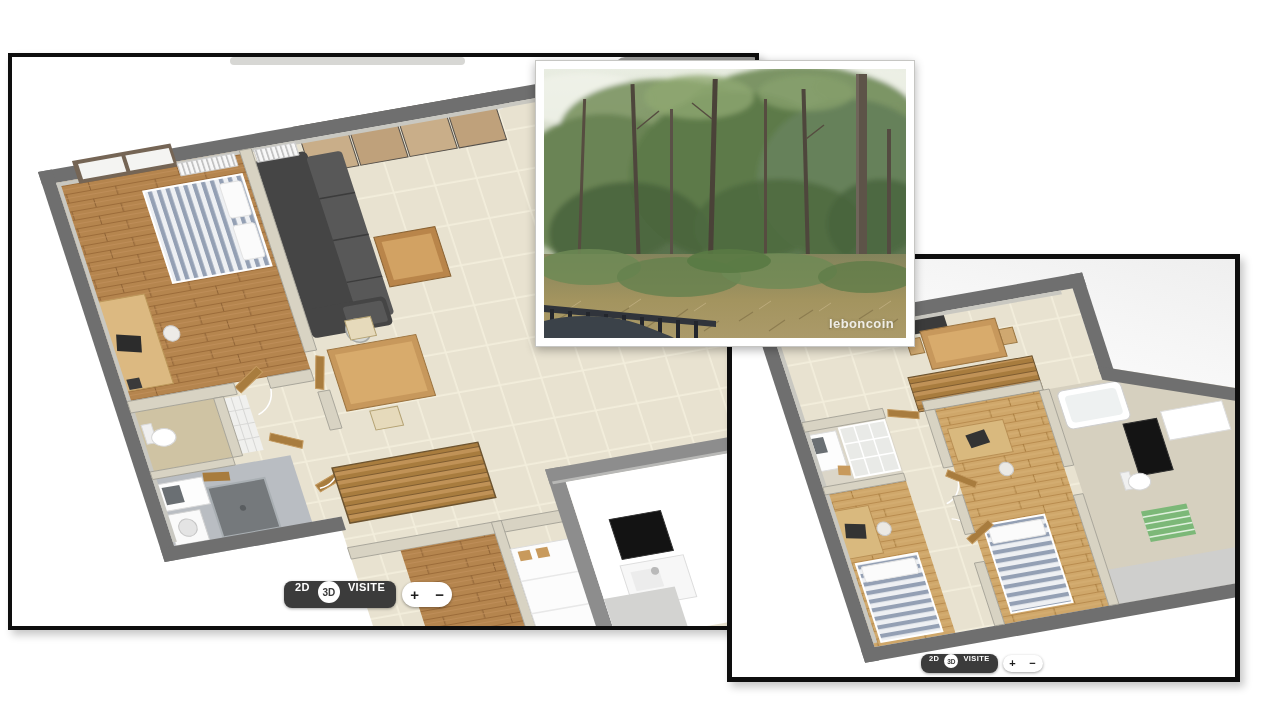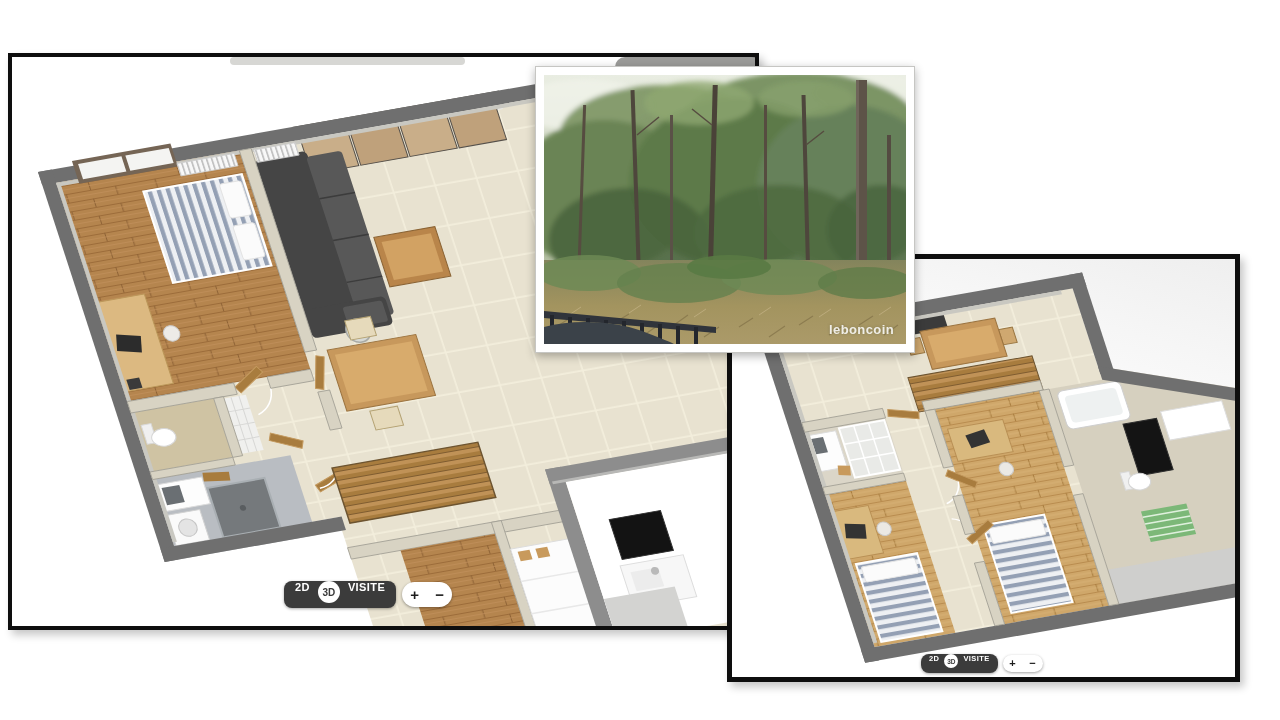--- a/index.html
+++ b/index.html
@@ -2,21 +2,21 @@
 <html><head>
 <meta charset="utf-8">
 <style>
   html,body{margin:0;padding:0;background:#ffffff;}
   .stage{position:relative;width:1280px;height:720px;background:#fff;overflow:hidden;
          font-family:"Liberation Sans",sans-serif;}
   .card{position:absolute;background:#fff;box-sizing:border-box;overflow:hidden;}
   .plan-card{border:4px solid #0e0e0e;box-shadow:4px 5px 8px rgba(0,0,0,.22);}
   #left-card{left:8px;top:53px;width:751px;height:577px;z-index:1;}
   #right-card{left:727px;top:254px;width:513px;height:428px;z-index:2;border-width:5px;}
-  #photo-card{left:535px;top:66px;width:380px;height:287px;z-index:3;
+  #photo-card{left:535px;top:60px;width:380px;height:287px;z-index:3;
               border:1px solid #c6c6c3;padding:8px;box-shadow:0 3px 9px rgba(0,0,0,.30);}
   .photo-inner{position:relative;width:362px;height:269px;overflow:hidden;background:#b9c2a8;}
   .watermark{position:absolute;right:12px;bottom:7px;color:rgba(255,255,255,.85);
              font-size:13px;font-weight:bold;letter-spacing:.4px;text-shadow:0 0 3px rgba(90,90,60,.45);}
   svg{display:block;}
   .plan-svg{position:absolute;left:0;top:0;}
   .sheen{position:absolute;right:-50px;top:-30px;width:360px;height:300px;
          background:linear-gradient(205deg,#eaeaea 0%,#f6f6f6 38%,rgba(255,255,255,0) 70%);
          transform:rotate(-9deg);}
   

